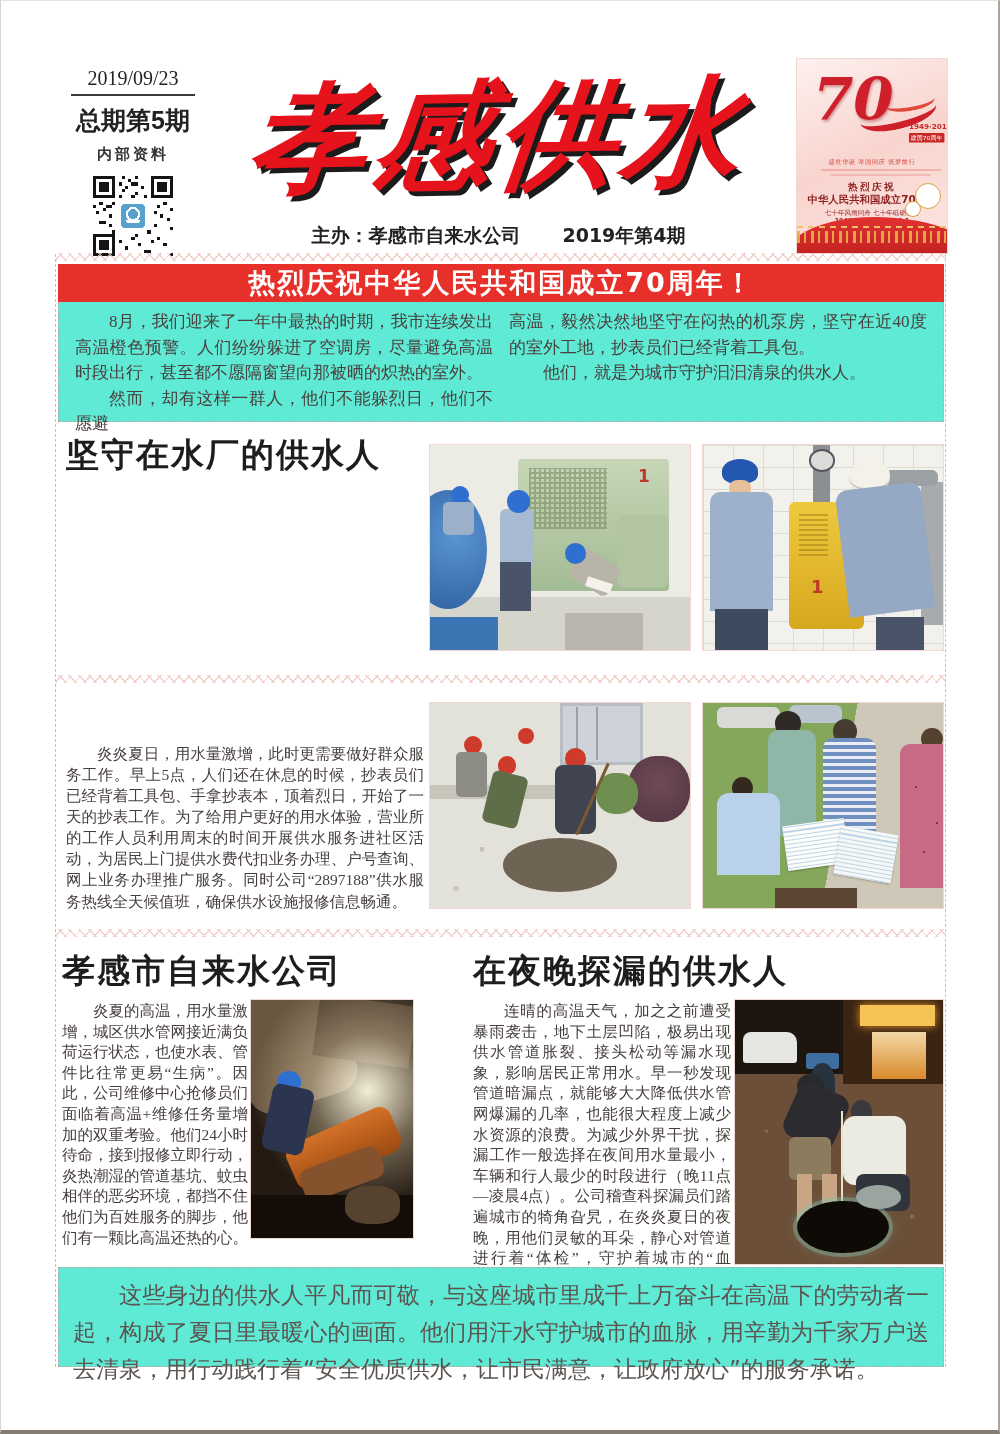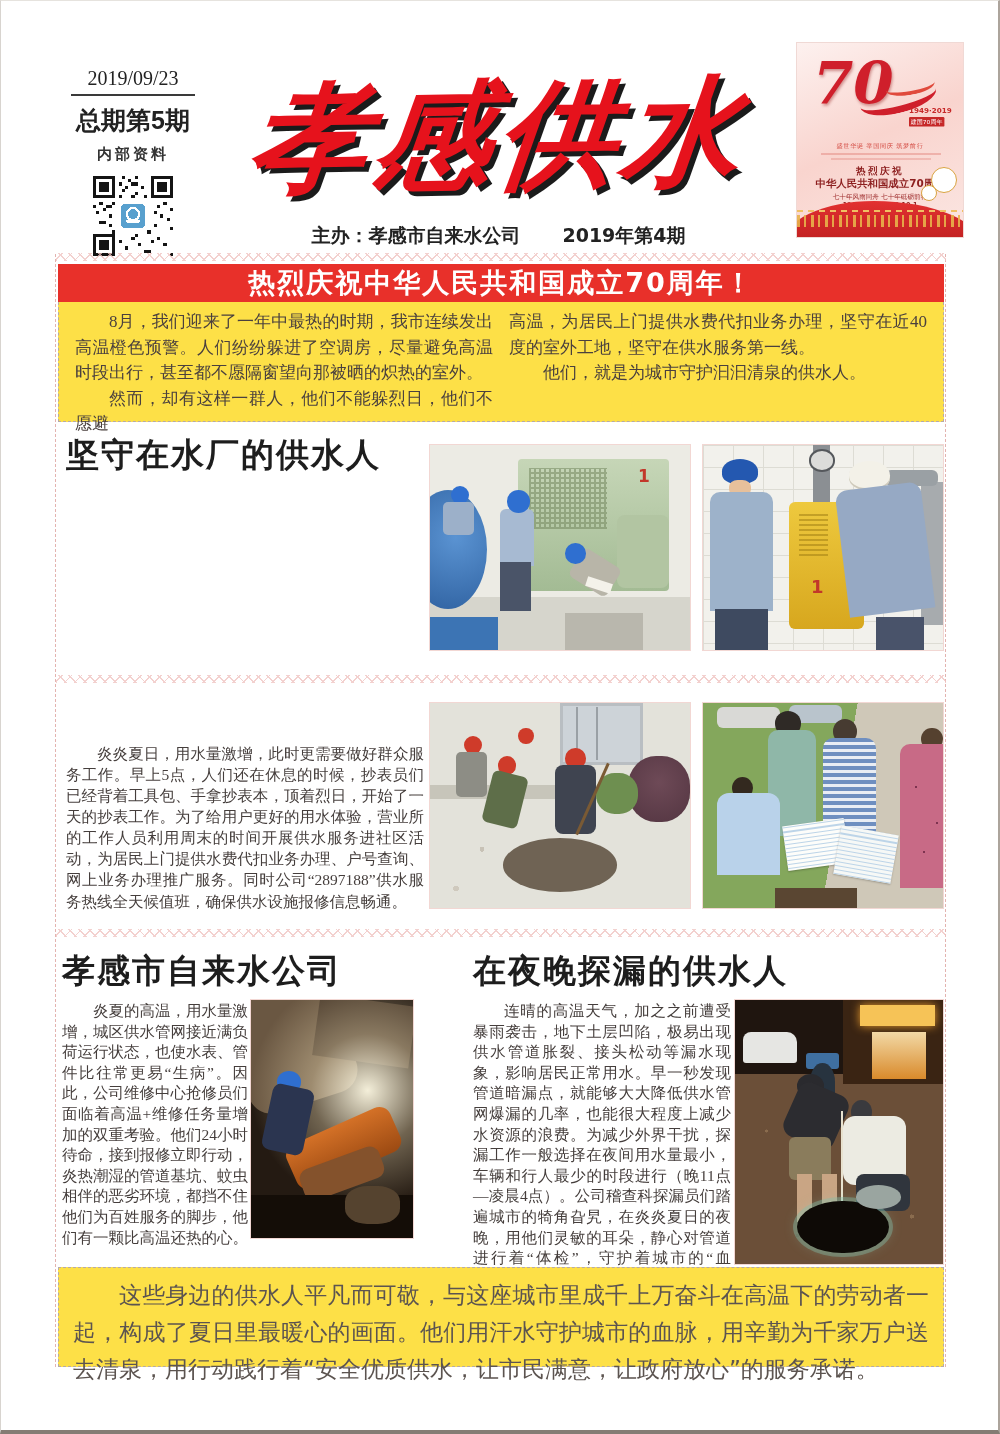--- a/index.html
+++ b/index.html
@@ -19,21 +19,21 @@
 
   .masthead { left:205px; top:50px; width:585px; height:168px; line-height:168px; text-align:center;
               font-family:"DejaVu Sans","Liberation Sans",sans-serif; font-weight:bold; font-style:italic;
               font-size:118px; letter-spacing:6px; color:#e6121c; white-space:nowrap;
               transform:skewX(-7deg) rotate(-1deg); text-shadow:5px 5px 0 #1b1b1b; }
   .publine { left:205px; top:222px; width:585px; text-align:center;
              font-family:"DejaVu Sans","Liberation Sans",sans-serif; font-weight:bold; font-size:19px; color:#222; }
   .publine .gap { display:inline-block; width:42px; }
 
   
-  .poster { left:795px; top:41px; width:168px; height:196px; overflow:hidden;
+  .poster { left:795px; top:57px; width:152px; height:196px; overflow:hidden;
             background:linear-gradient(155deg,#fdf1ef 0%,#f9d4ce 48%,#fbe6e2 100%);
             border:1px solid #f0d9d5; font-family:"DejaVu Sans",sans-serif; }
   .p70 { left:16px; top:6px; font-size:58px; font-weight:bold; font-style:italic; color:#cf1f2b;
          font-family:"DejaVu Serif",serif; text-shadow:1px 2px 3px rgba(140,10,10,.4); }
   .pswoosh { left:62px; top:40px; width:78px; height:30px; border-bottom:7px solid #cf1f2b;
              border-radius:50%; transform:rotate(-14deg); }
   .pswoosh2 { left:88px; top:34px; width:50px; height:18px; border-bottom:4px solid #e04a3c;
               border-radius:50%; transform:rotate(-10deg); }
   .pyears { left:112px; top:64px; font-size:10px; font-weight:bold; color:#c62828; transform:scale(.72); transform-origin:left top; }
   .pbadge { left:112px; top:74px; background:#c62828; color:#fff; font-size:10px; padding:1px 3px;
@@ -58,21 +58,21 @@
 
   
   .frame { left:54px; top:253px; width:891px; height:1113px; border-left:1px dashed #e3b3af; border-right:1px dashed #e3b3af; pointer-events:none; }
   .xsep { left:55px; width:890px; height:8px; opacity:.75;
           background:repeating-linear-gradient(45deg,#f0c2bf 0 1.3px,transparent 1.3px 7px),
                      repeating-linear-gradient(-45deg,#f0c2bf 0 1.3px,transparent 1.3px 7px); }
   .banner { left:57px; top:263px; width:886px; height:38px; background:#e8302a; color:#fff;
             font-family:"DejaVu Sans","Liberation Sans",sans-serif; font-weight:bold; font-size:27px;
             text-align:center; line-height:38px; letter-spacing:2px; }
 
-  .pinkbox { background:#fde047; border:1px dashed #b7aaa7; }
+  .pinkbox { background:#5eead4; border:1px dashed #b7aaa7; }
   .intro { left:57px; top:301px; width:886px; height:120px; border-top:none; padding:7px 16px; display:flex; gap:16px; }
   .intro .col { width:50%; font-size:17px; line-height:1.5; text-align:justify; color:#4a403e; }
   .indent { text-indent:2em; }
 
   
   .sec { left:57px; width:886px; }
   .sec-title { font-family:"DejaVu Sans","Liberation Sans",sans-serif; font-weight:bold; font-size:33px;
                letter-spacing:2px; color:#1d1d1d; }
   .sec-body { text-align:justify; color:#453e3c; }
   .body-lg { font-size:15.5px; line-height:1.36; }
@@ -191,21 +191,21 @@
 <div class="ab xsep" style="top:252px;"></div>
 
 <div class="ab banner">热烈庆祝中华人民共和国成立70周年！</div>
 
 <div class="ab intro pinkbox">
   <div class="col">
     <p class="indent">8月，我们迎来了一年中最热的时期，我市连续发出高温橙色预警。人们纷纷躲进了空调房，尽量避免高温时段出行，甚至都不愿隔窗望向那被晒的炽热的室外。</p>
     <p class="indent">然而，却有这样一群人，他们不能躲烈日，他们不愿避</p>
   </div>
   <div class="col">
-    <p>高温，为居民上门提供水费代扣业务办理，坚守在近40度的室外工地，坚守在供水服务第一线。</p>
+    <p>高温，毅然决然地坚守在闷热的机泵房，坚守在近40度的室外工地，抄表员们已经背着工具包。</p>
     <p class="indent">他们，就是为城市守护汩汩清泉的供水人。</p>
   </div>
 </div>
 
 <div class="ab sec" style="top:432px; height:242px;">
   <div class="ab sec-title" style="left:8px; top:0;">坚守在水厂的供水人</div>
 
   <div class="photo" style="left:371px; top:11px; width:262px; height:207px;">
     <div class="ab" style="inset:0; background:#ecebe4;"></div>
     <div class="ab" style="left:0; bottom:0; width:100%; height:26%; background:#d6d5cc;"></div>

